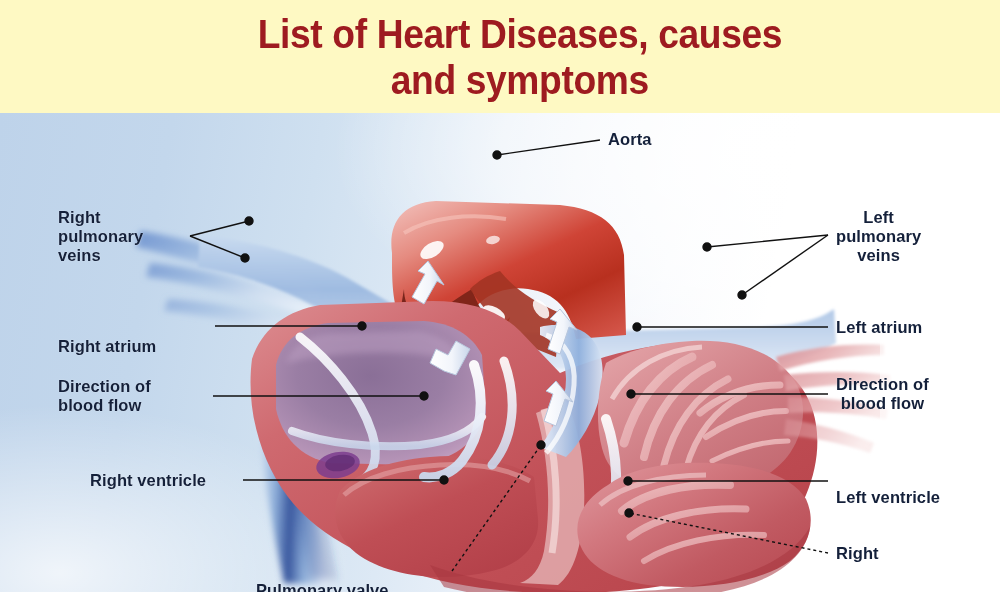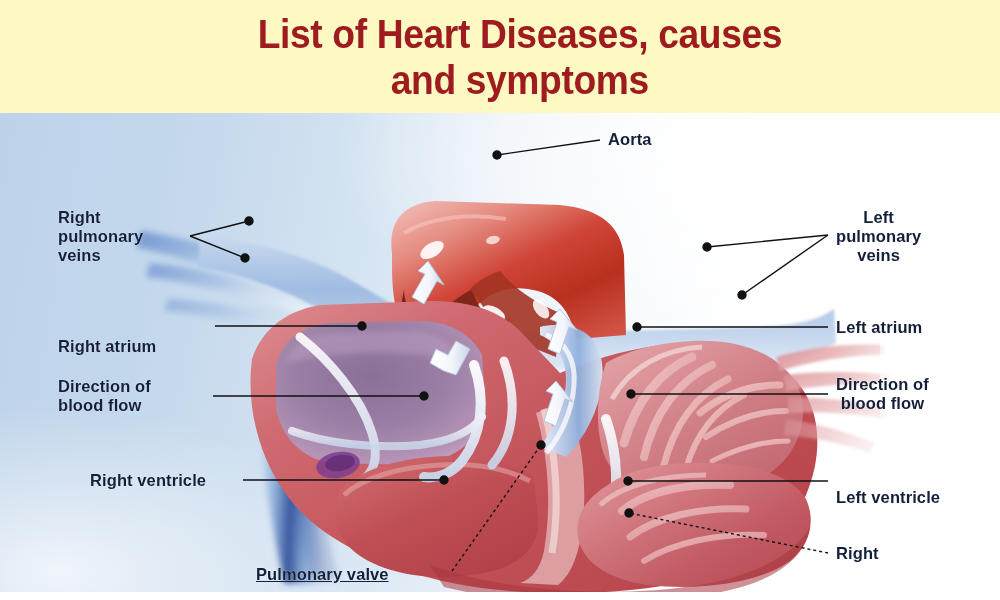--- a/index.html
+++ b/index.html
@@ -419,17 +419,17 @@
 
     <div class="label r" style="left:836px; top:205px;">Left atrium</div>
 
     <div class="label r" style="left:836px; top:262px;">Direction of
 blood flow</div>
 
     <div class="label r" style="left:836px; top:359px;margin-top:16px;">Left ventricle</div>
 
     <div class="label r" style="left:836px; top:431px;">Right</div>
 
-    <div class="label" style="left:256px; top:452px;text-decoration:underline;">Pulmonary valve</div>
+    <div class="label" style="left:256px; top:468px;text-decoration:underline;">Pulmonary valve</div>
   </div>
 
   <div id="fig-bottom-strip"></div>
 </div>
 
 </body></html>

